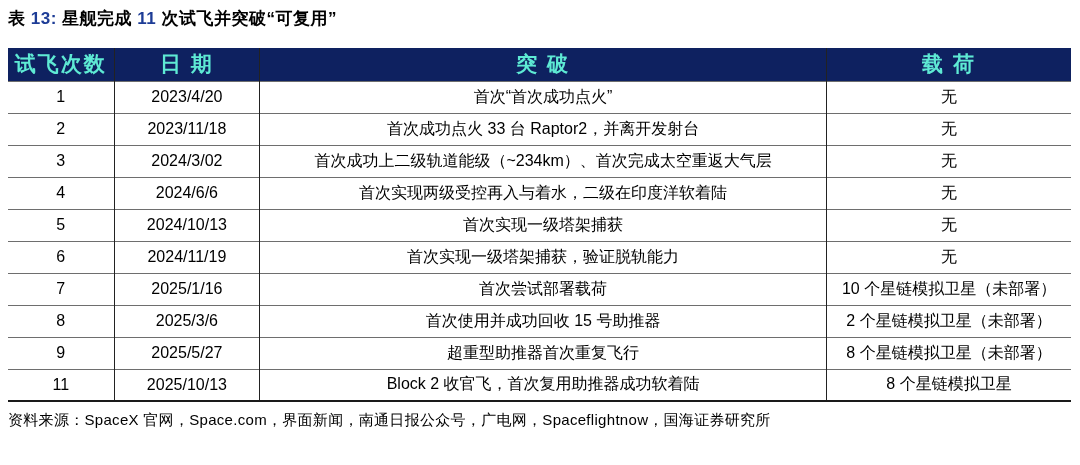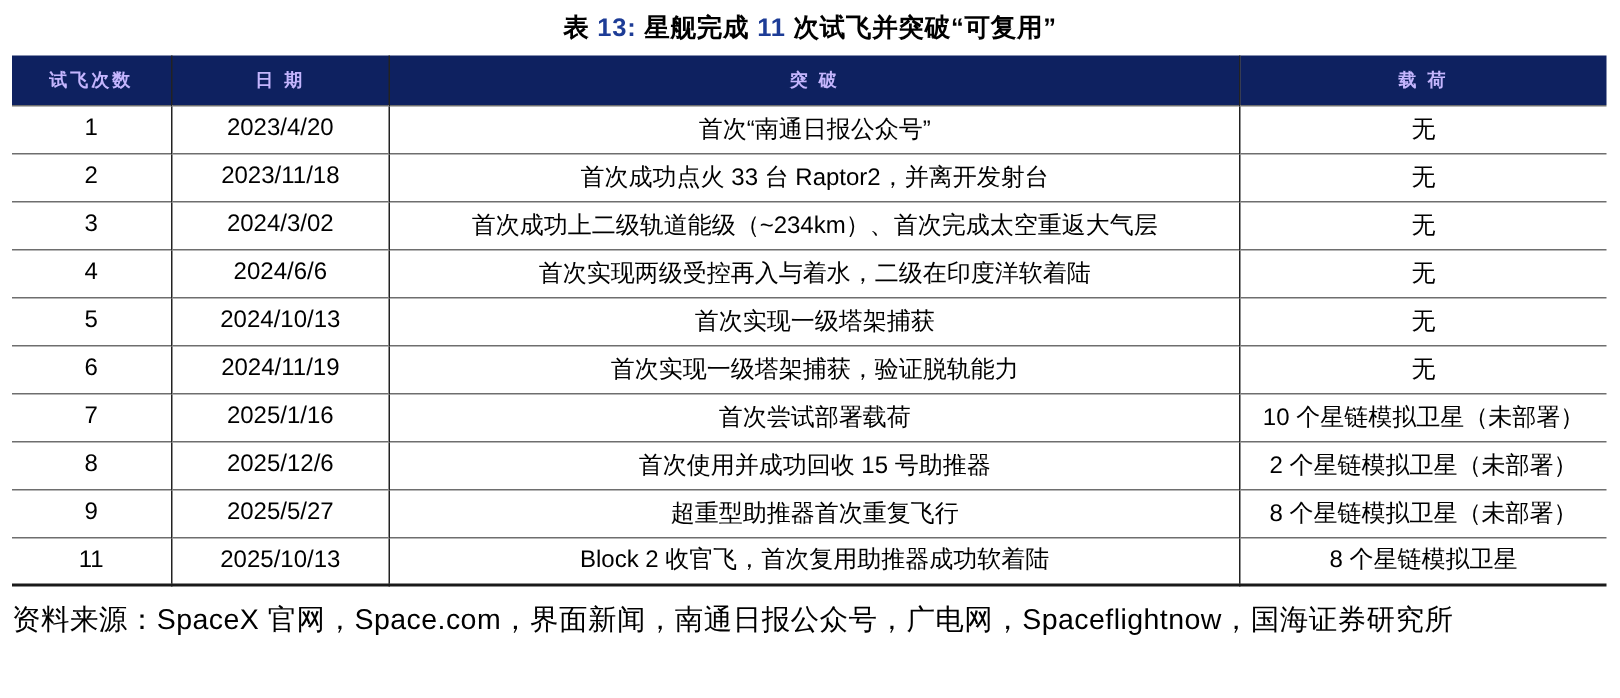--- a/index.html
+++ b/index.html
@@ -17,36 +17,35 @@
     overflow:hidden;
   }
   .page{
     width:1080px;height:465px;
     padding:6px 8px 0 8px;
   }
   .title{
     font-size:17px;
     font-weight:700;
     line-height:26px;
-    margin-bottom:5px;
+    margin-bottom:16px;
     letter-spacing:0.5px;
-    text-align:center;
   }
   .title .accent{color:var(--accent);}
   table{
     width:1063px;
     border-collapse:collapse;
     table-layout:fixed;
     border-bottom:2px solid #1a1a1a;
   }
   thead th{
     background:var(--header-bg);
-    color:#c4b5fd;
+    color:#5eead4;
     font-weight:700;
-    font-size:12px;
+    font-size:21px;
     height:33px;
     text-align:center;
     vertical-align:middle;
     letter-spacing:2px;
   }
   tbody td{
     font-size:16px;
     height:32px;
     text-align:center;
     vertical-align:middle;
@@ -57,21 +56,21 @@
   }
   th + th, td + td{
     border-left:1px solid var(--line-dark);
   }
   .col-no{width:102px;}
   .col-date{width:140px;margin-left:40px;}
   .col-breakthrough{width:545px;}
   .col-payload{width:235px;}
   .footer{
     margin-top:9px;
-    font-size:19px;
+    font-size:15px;
     letter-spacing:0.3px;
   }
 </style>
 </head>
 <body>
 
 <div class="page">
 
   <div class="title"><span>表 </span><span class="accent">13</span><span class="accent">:</span><span>  星舰完成 </span><span class="accent">11</span><span> 次试飞并突破“可复用”</span></div>
 
@@ -81,21 +80,21 @@
           <th class="col-no">试飞次数</th>
           <th class="col-date">日 期</th>
           <th class="col-breakthrough">突 破</th>
           <th class="col-payload">载 荷</th>
         </tr>
     </thead>
     <tbody>
         <tr>
           <td class="col-no">1</td>
           <td class="col-date">2023/4/20</td>
-          <td class="col-breakthrough">首次“南通日报公众号”</td>
+          <td class="col-breakthrough">首次“首次成功点火”</td>
           <td class="col-payload">无</td>
         </tr>
         <tr>
           <td class="col-no">2</td>
           <td class="col-date">2023/11/18</td>
           <td class="col-breakthrough">首次成功点火 33 台 Raptor2，并离开发射台</td>
           <td class="col-payload">无</td>
         </tr>
         <tr>
           <td class="col-no">3</td>
@@ -122,21 +121,21 @@
           <td class="col-payload">无</td>
         </tr>
         <tr>
           <td class="col-no">7</td>
           <td class="col-date">2025/1/16</td>
           <td class="col-breakthrough">首次尝试部署载荷</td>
           <td class="col-payload">10 个星链模拟卫星（未部署）</td>
         </tr>
         <tr>
           <td class="col-no">8</td>
-          <td class="col-date">2025/12/6</td>
+          <td class="col-date">2025/3/6</td>
           <td class="col-breakthrough">首次使用并成功回收 15 号助推器</td>
           <td class="col-payload">2 个星链模拟卫星（未部署）</td>
         </tr>
         <tr>
           <td class="col-no">9</td>
           <td class="col-date">2025/5/27</td>
           <td class="col-breakthrough">超重型助推器首次重复飞行</td>
           <td class="col-payload">8 个星链模拟卫星（未部署）</td>
         </tr>
         <tr>

